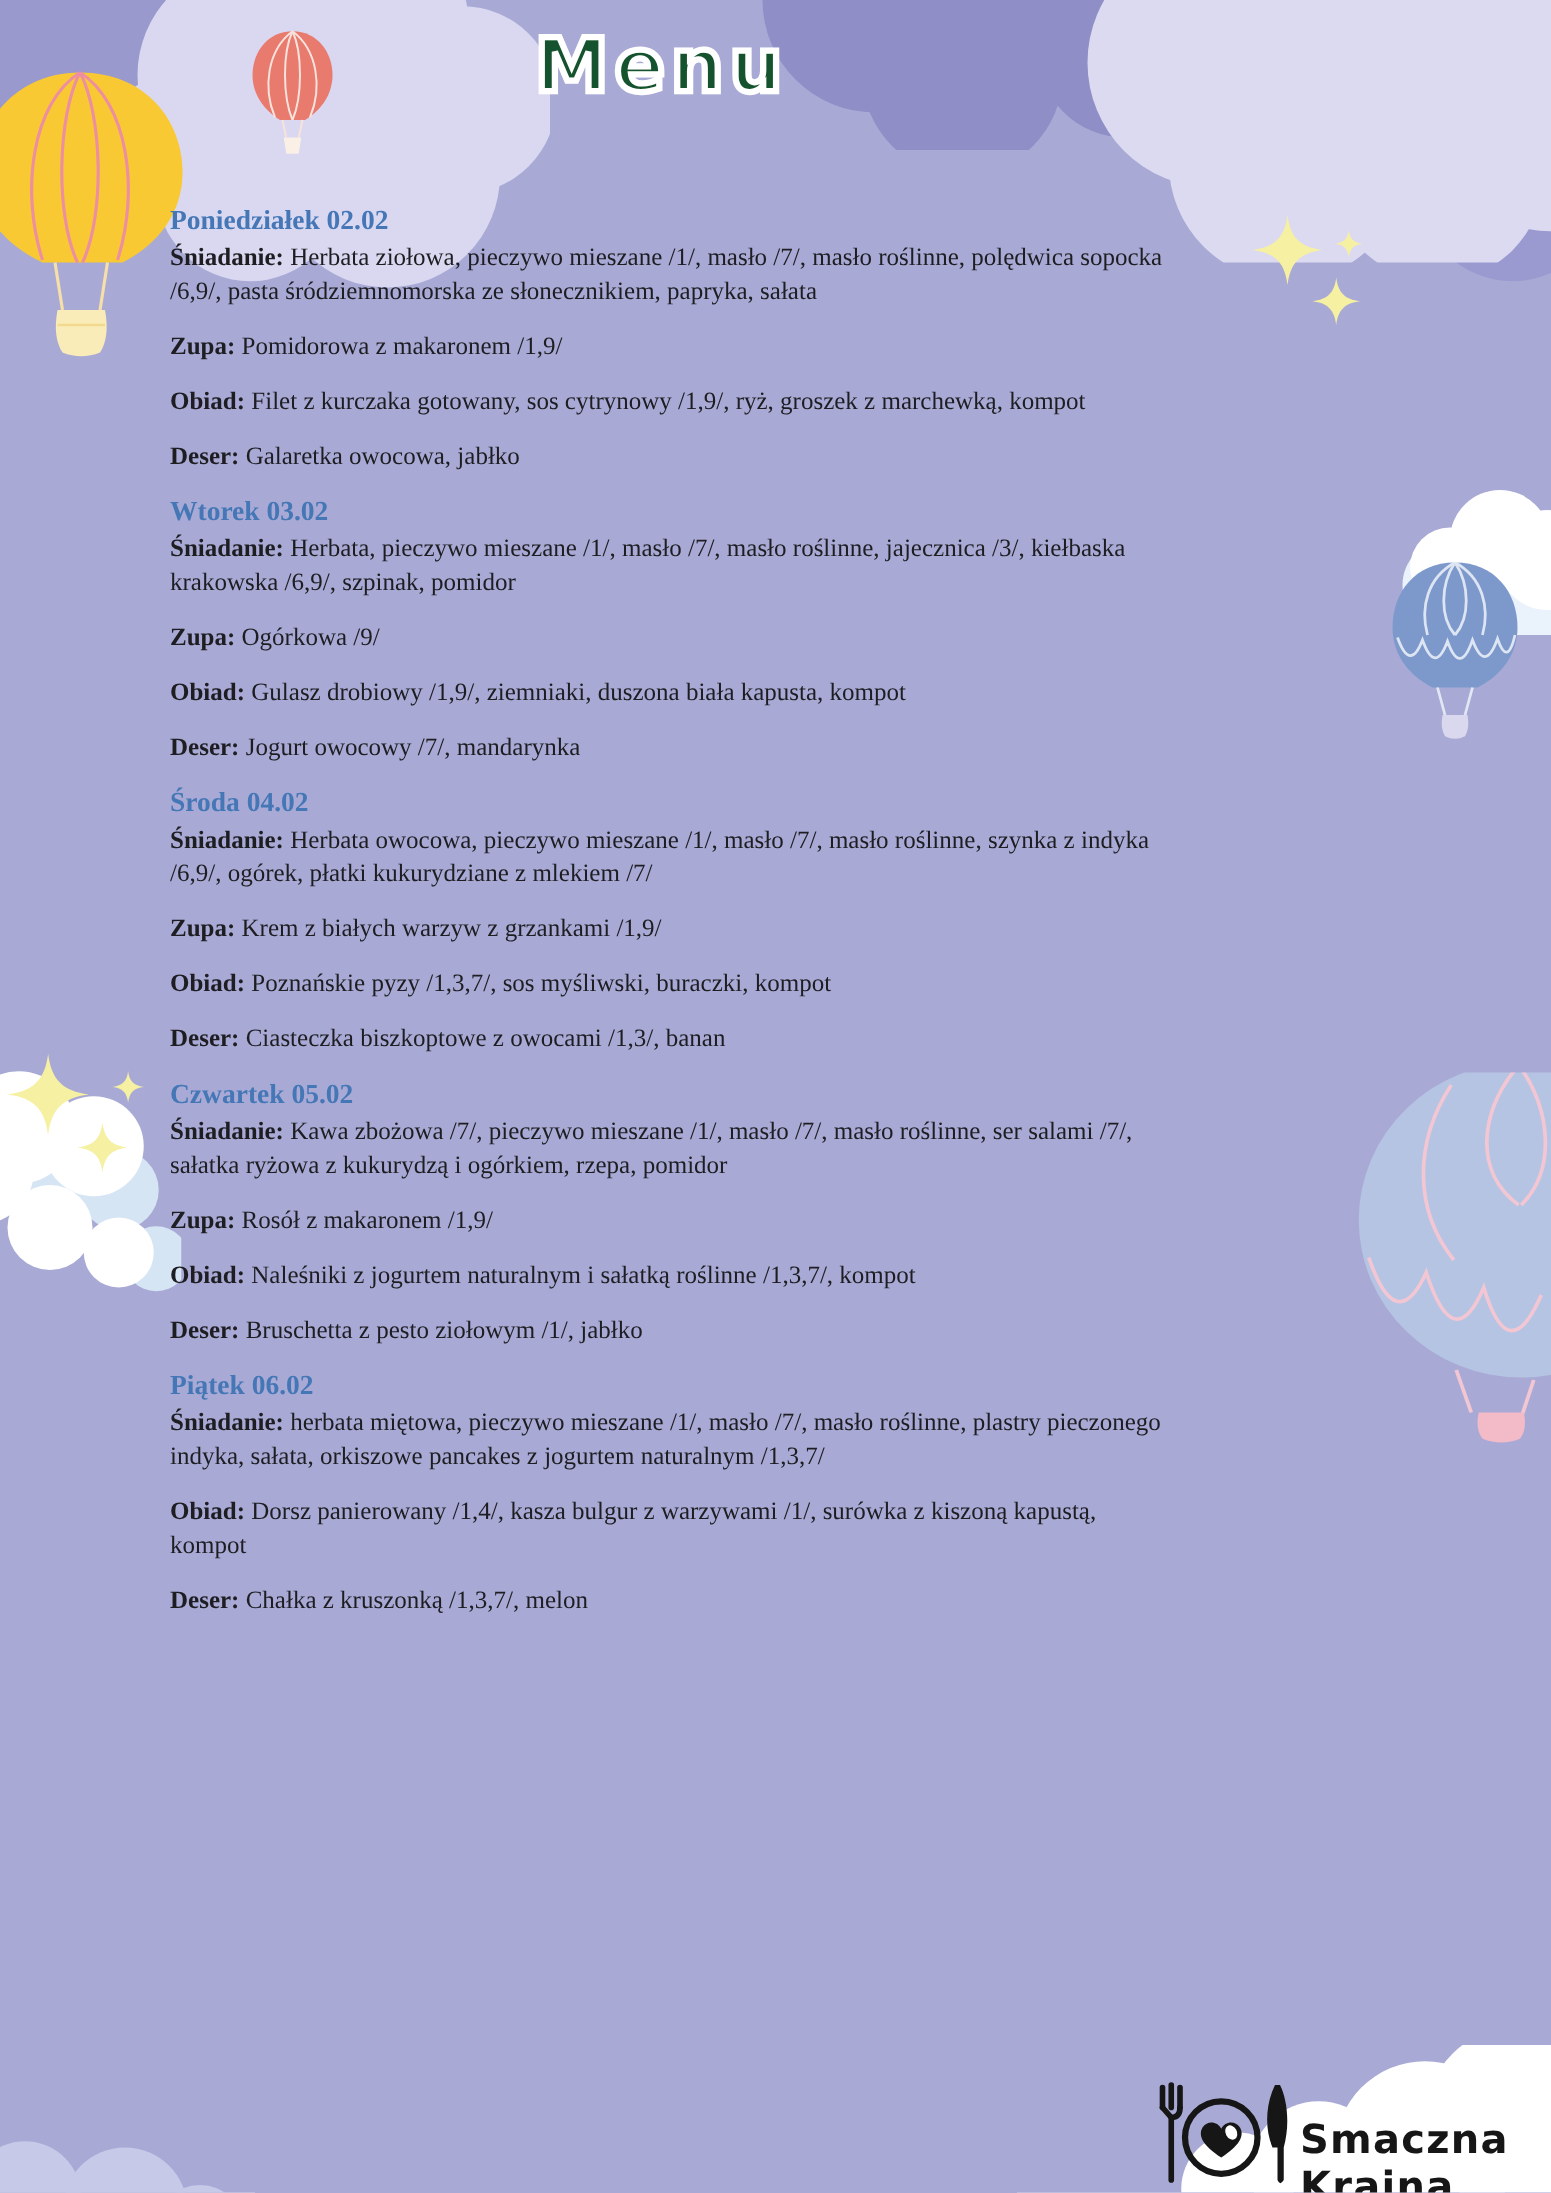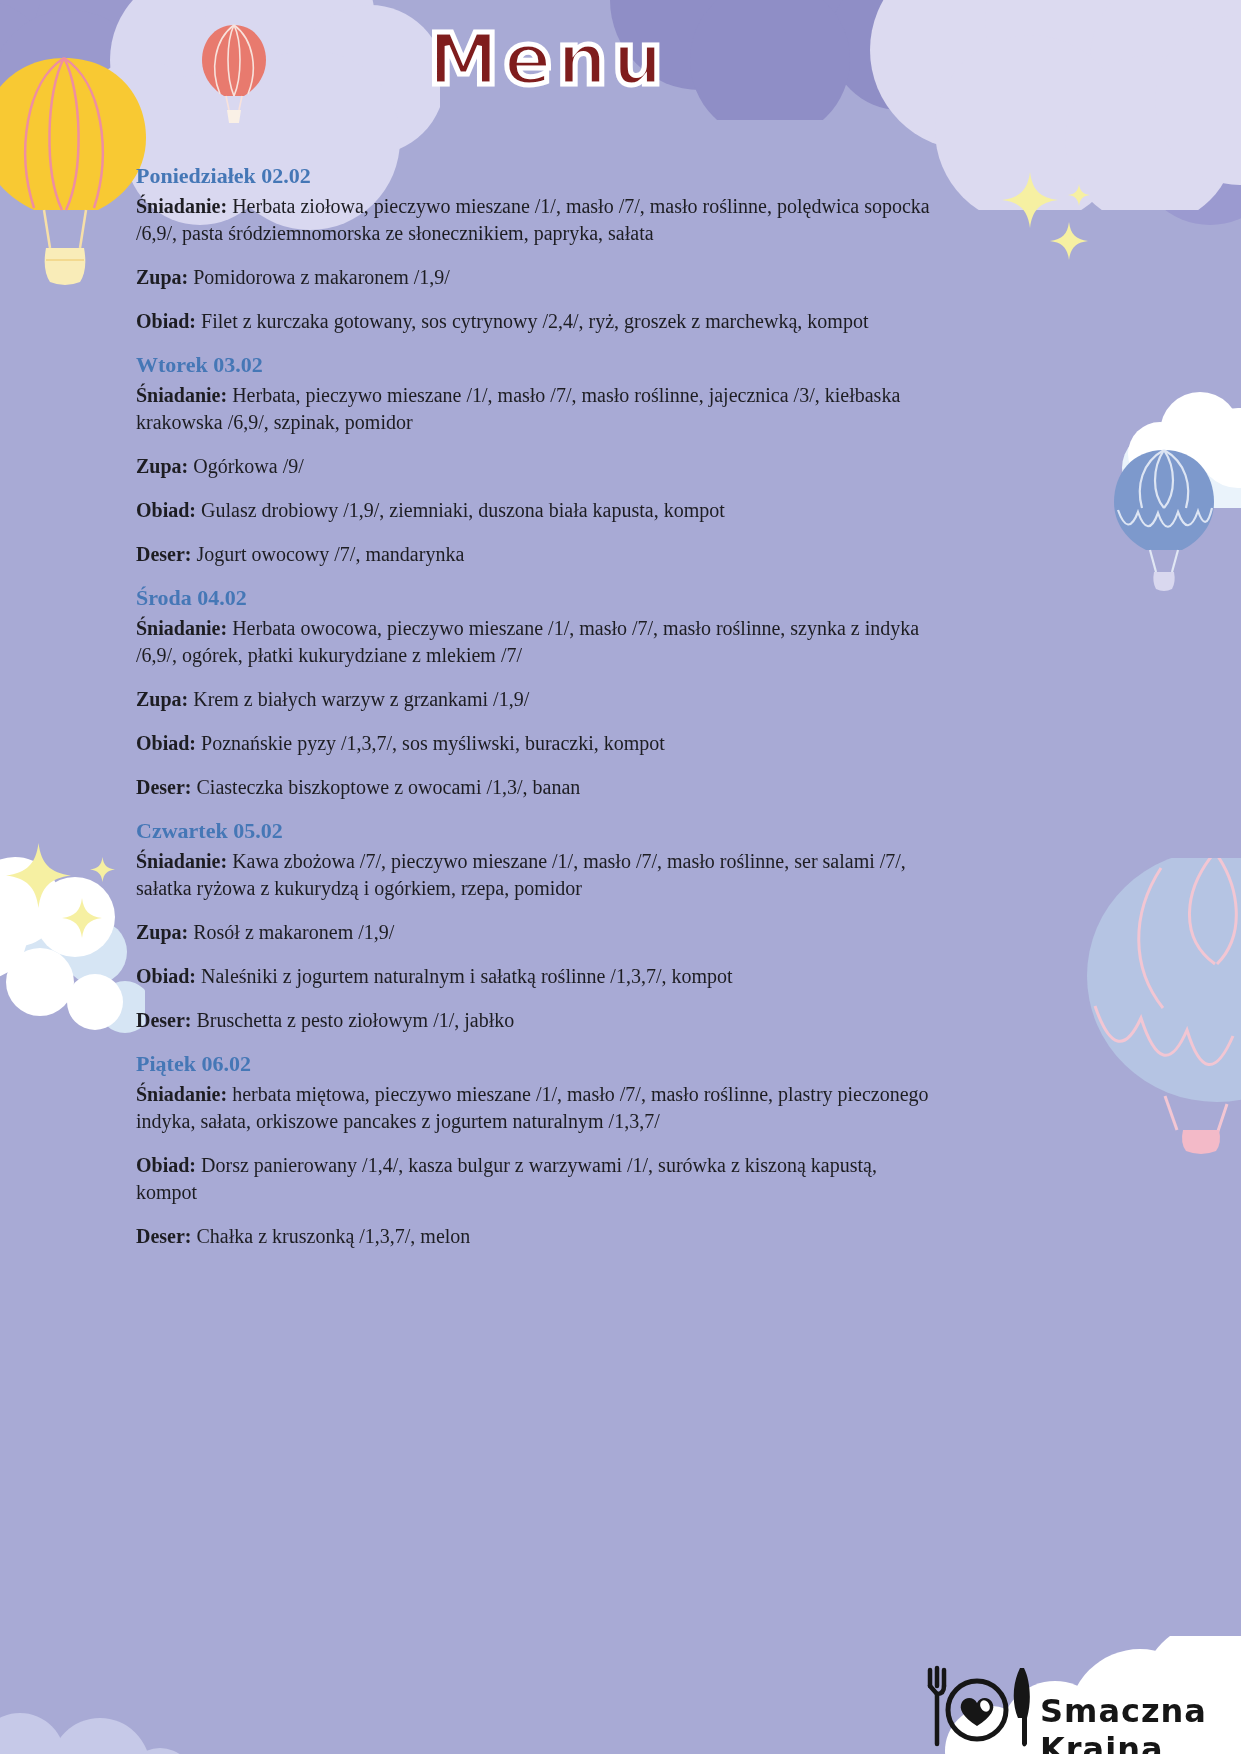--- a/index.html
+++ b/index.html
@@ -1,21 +1,21 @@
 <!DOCTYPE html>
 <html><head>
 <meta charset="utf-8">
 <style>
   html,body{margin:0;padding:0;}
   .page{position:relative;width:1241px;height:1754px;background:#a8aad5;overflow:hidden;
         font-family:"Liberation Serif",serif;}
   .abs{position:absolute;}
   
   .menu-title{position:absolute;left:428px;top:18px;z-index:4;
-    font-family:"DejaVu Sans",sans-serif;font-weight:bold;font-size:71px;color:#7f1d1d;
+    font-family:"DejaVu Sans",sans-serif;font-weight:bold;font-size:59px;color:#14532d;
     -webkit-text-stroke:5px #ffffff;letter-spacing:5px;}
   
   .content{position:absolute;left:136px;top:116px;width:806px;z-index:6;color:#1d1d22;margin-top:47px;}
   .day-title{font-family:"Liberation Serif",serif;font-size:22px;font-weight:bold;
     color:#4577b6;margin:12px 0 4px;}
   .day:first-child .day-title{margin-top:0;}
   .meal{font-size:20px;line-height:27px;margin:0 0 17px;}
   .meal-label{font-weight:bold;}
   
   .z1{z-index:1}.z2{z-index:2}.z3{z-index:3}
@@ -192,21 +192,22 @@
         <circle cx="60" cy="115" r="45"></circle>
     </g>
   </svg>
 
   <div class="content">
 
     <section class="day">
       <h2 class="day-title">Poniedziałek 02.02</h2>
       <p class="meal"><span class="meal-label">Śniadanie:</span> <span>Herbata ziołowa, pieczywo mieszane /1/, masło /7/, masło roślinne, polędwica sopocka /6,9/, pasta śródziemnomorska ze słonecznikiem, papryka, sałata</span></p>
       <p class="meal"><span class="meal-label">Zupa:</span> <span>Pomidorowa z makaronem /1,9/</span></p>
-      <p class="meal"><span class="meal-label">Obiad:</span> <span>Filet z kurczaka gotowany, sos cytrynowy /2,4/, ryż, groszek z marchewką, kompot</span></p>
+      <p class="meal"><span class="meal-label">Obiad:</span> <span>Filet z kurczaka gotowany, sos cytrynowy /1,9/, ryż, groszek z marchewką, kompot</span></p>
+      <p class="meal"><span class="meal-label">Deser:</span> <span>Galaretka owocowa, jabłko</span></p>
     </section>
 
     <section class="day">
       <h2 class="day-title">Wtorek 03.02</h2>
       <p class="meal"><span class="meal-label">Śniadanie:</span> <span>Herbata, pieczywo mieszane /1/, masło /7/, masło roślinne, jajecznica /3/, kiełbaska krakowska /6,9/, szpinak, pomidor</span></p>
       <p class="meal"><span class="meal-label">Zupa:</span> <span>Ogórkowa /9/</span></p>
       <p class="meal"><span class="meal-label">Obiad:</span> <span>Gulasz drobiowy /1,9/, ziemniaki, duszona biała kapusta, kompot</span></p>
       <p class="meal"><span class="meal-label">Deser:</span> <span>Jogurt owocowy /7/, mandarynka</span></p>
     </section>
 

